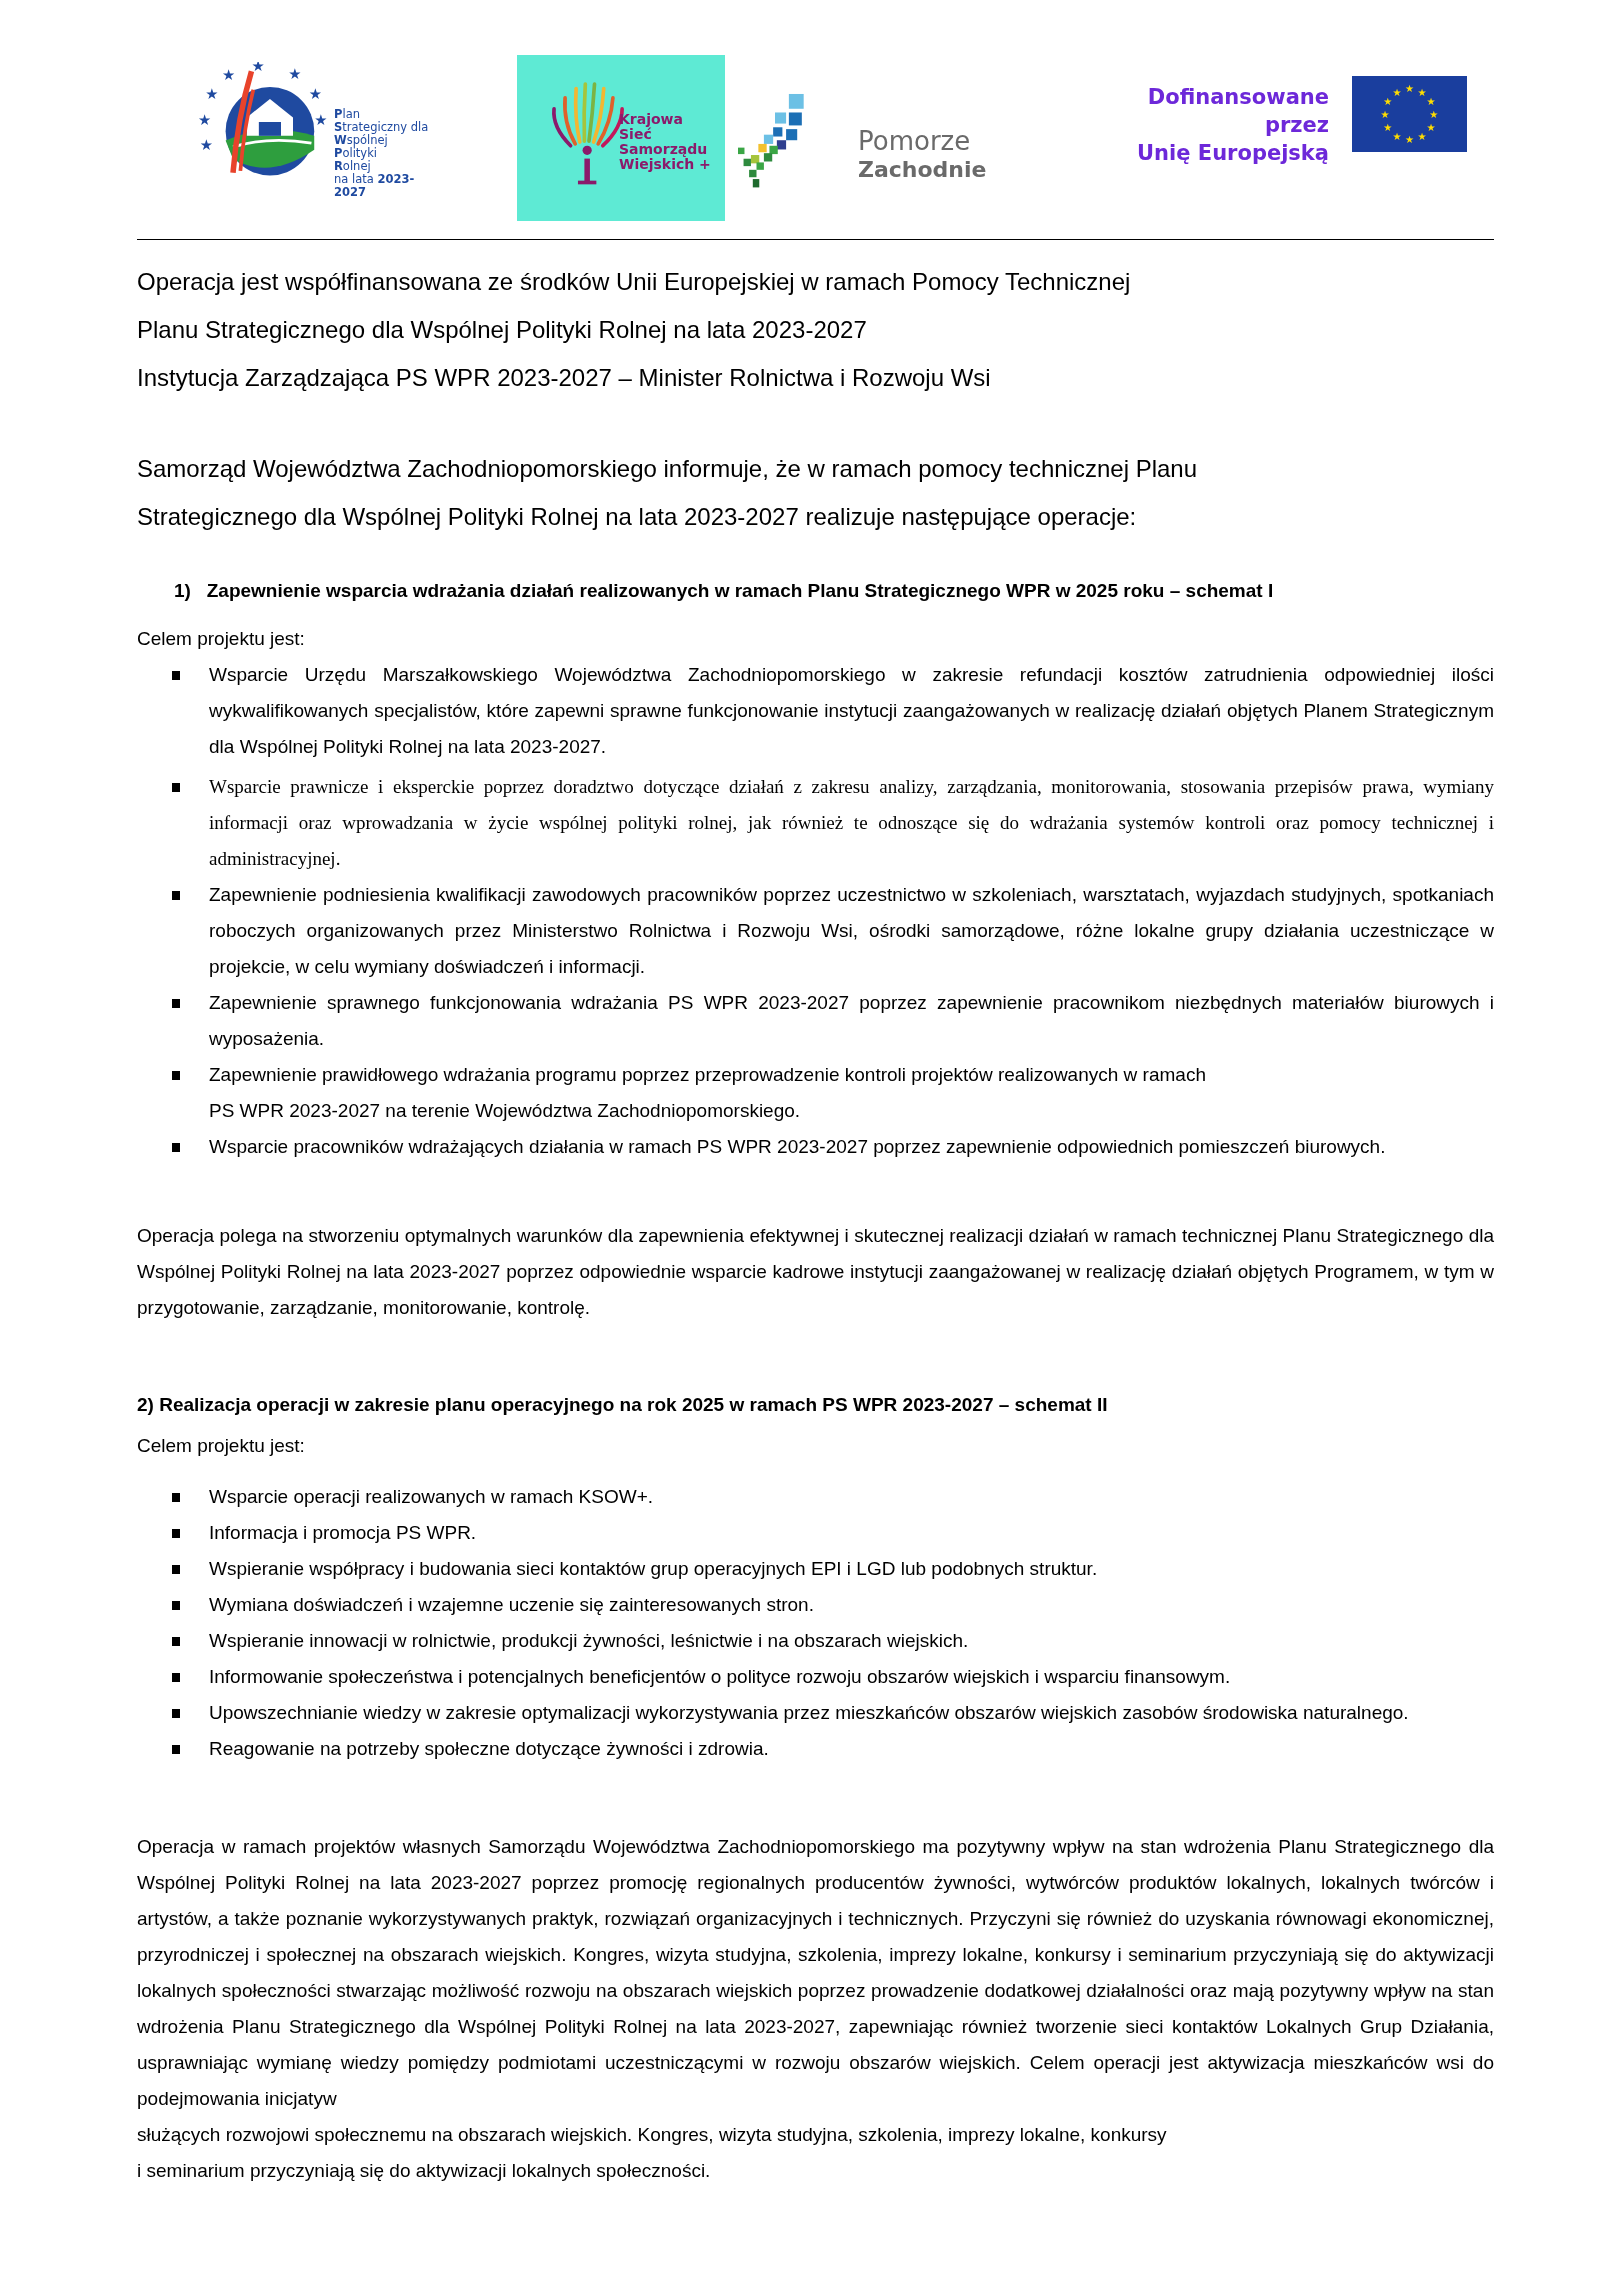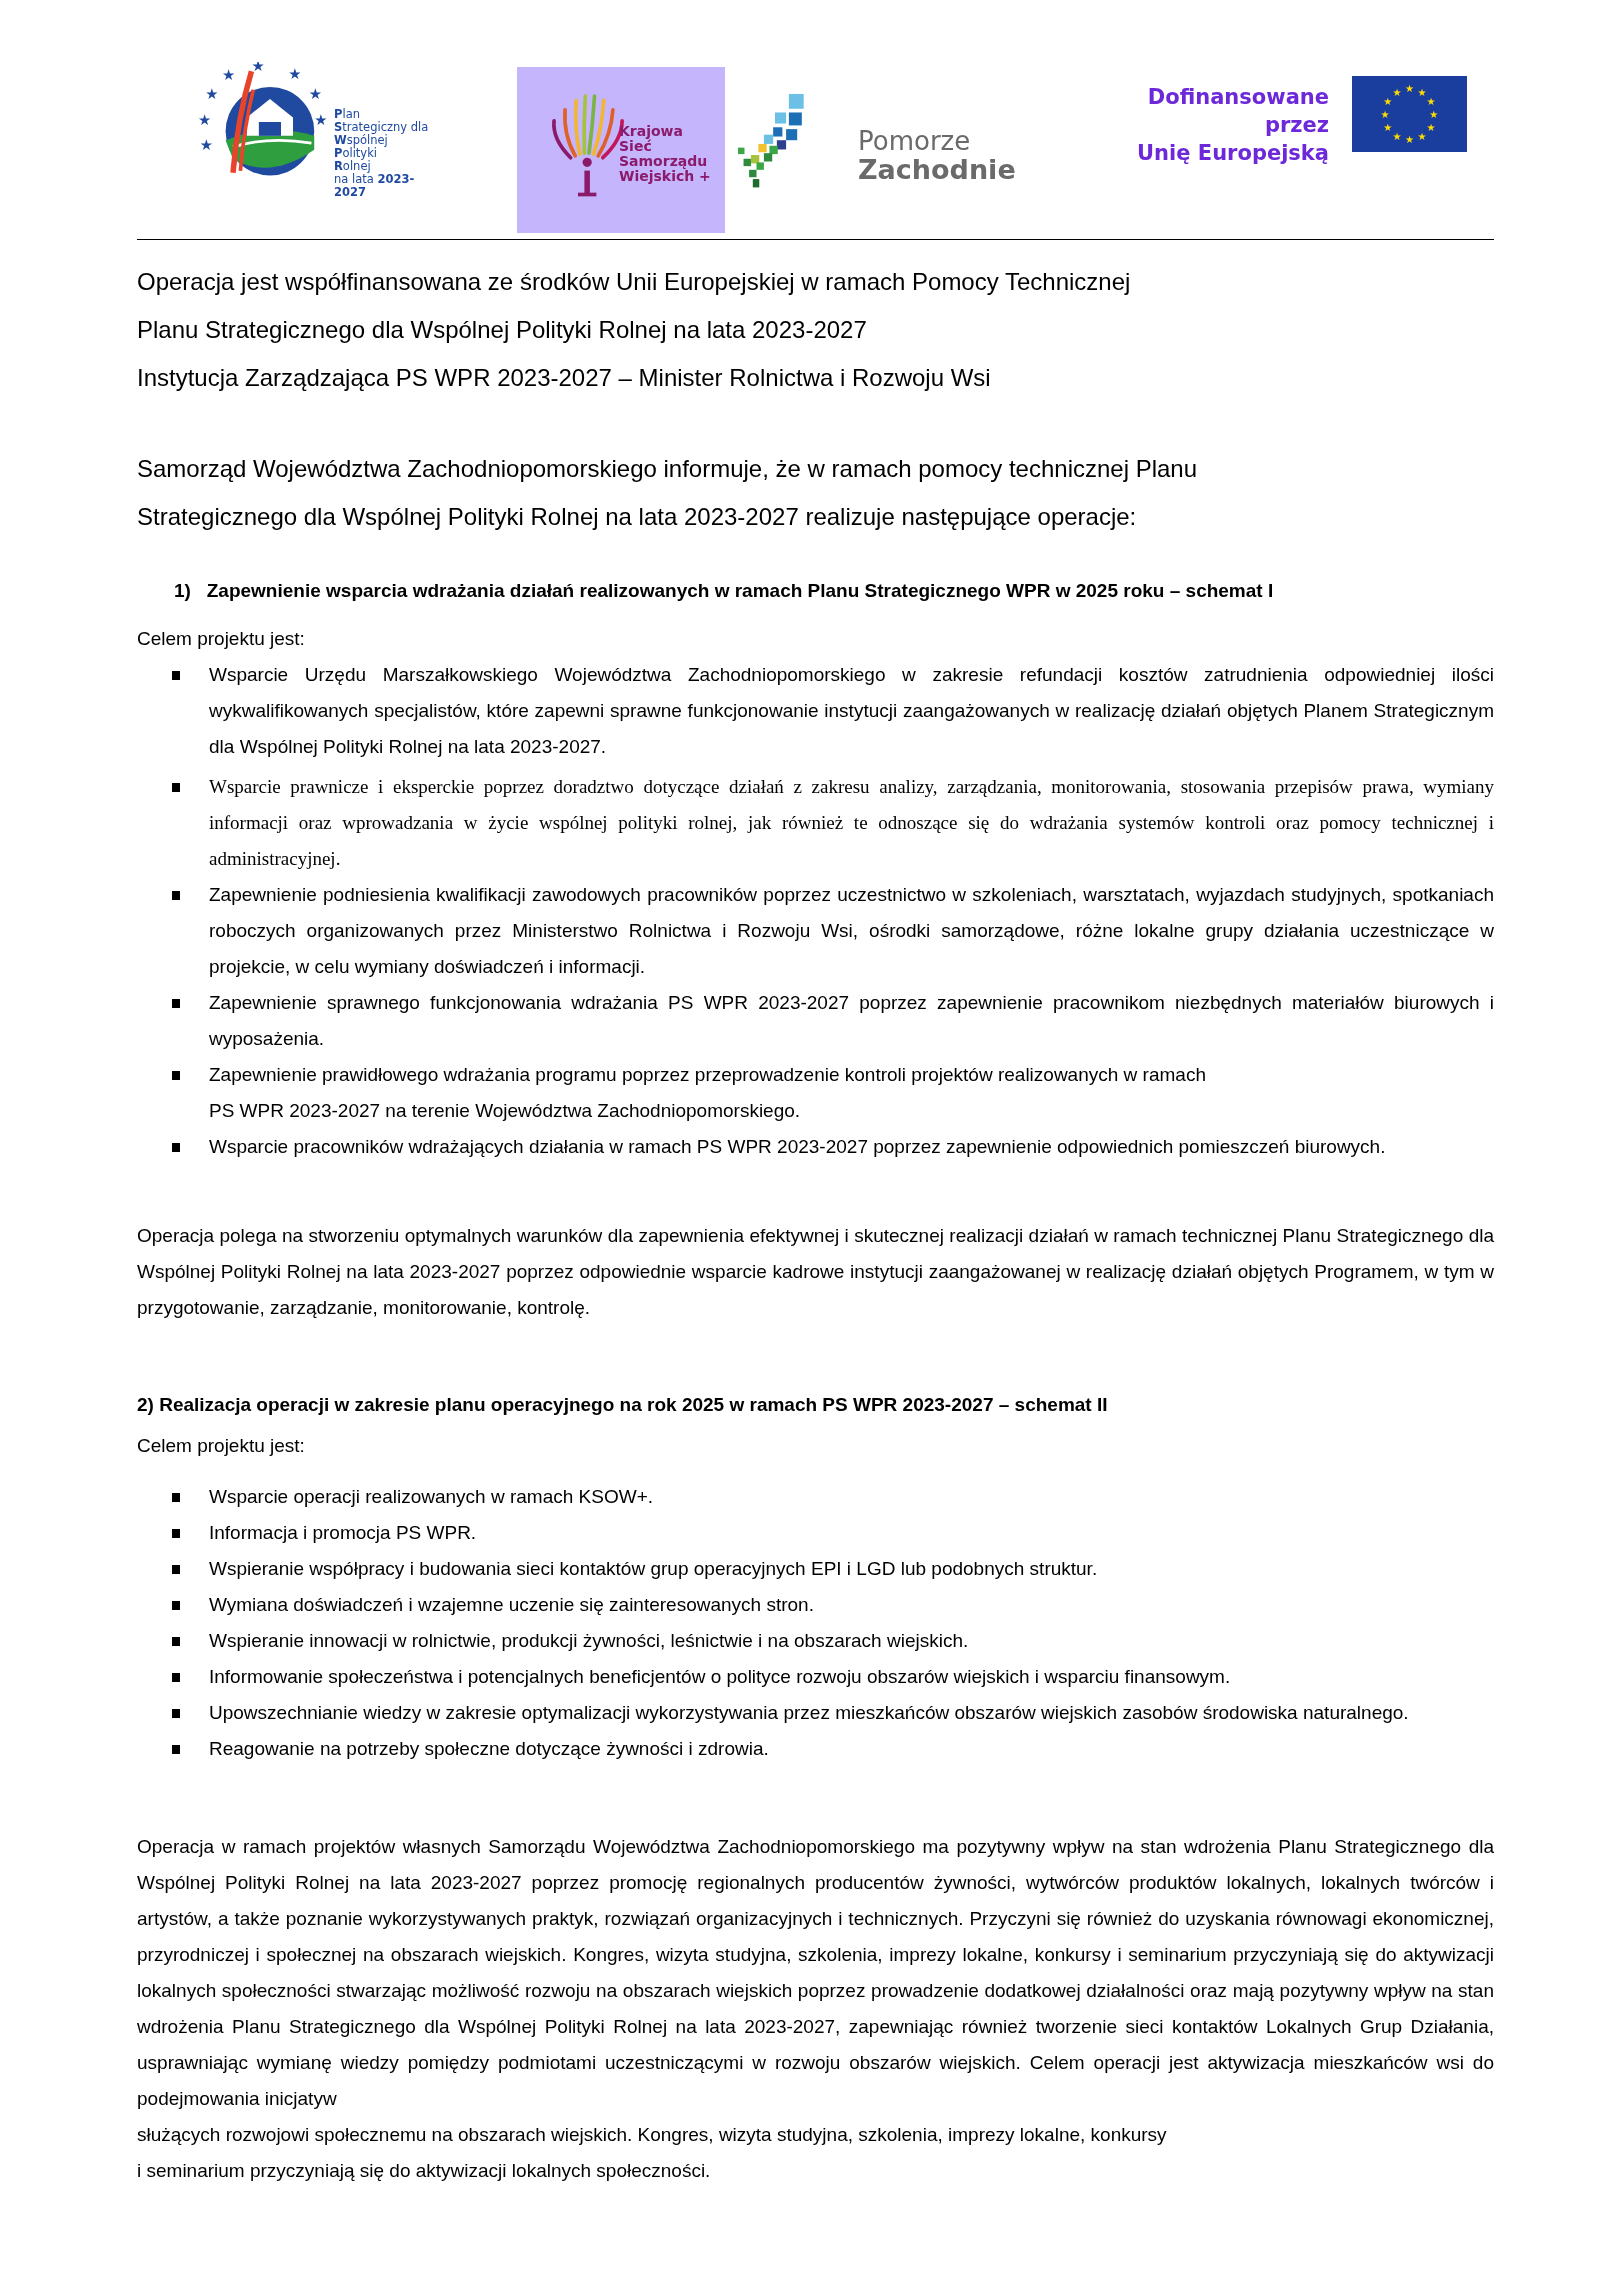--- a/index.html
+++ b/index.html
@@ -2,25 +2,25 @@
 <html style="font-size:14.8px"><head>
 <meta charset="utf-8">
 <style>
   html, body { margin: 0; padding: 0; background: #ffffff; }
   body { width: 1620px; height: 2290px; position: relative; overflow: hidden;
          font-family: "Liberation Sans", sans-serif; color: #000; }
   .logos { position: absolute; top: 55px; left: 0; width: 1620px; height: 175px; }
   .logo { position: absolute; }
   .psp-text { position: absolute; left: 138px; top: 46px; font-size: 11.5px; line-height: 13px; color: #1f4aa0; font-family: "DejaVu Sans", sans-serif; }
   .psp-text b { font-weight: 700; }
-  .ksow-box { position: absolute; left: 517px; top: 12px; width: 208px; height: 166px; background: #c4b5fd; }
+  .ksow-box { position: absolute; left: 517px; top: 0; width: 208px; height: 166px; background: #5eead4; }
   .ksow-text { position: absolute; left: 102px; top: 57px; font-size: 14px; line-height: 15px; color: #8b1a6b; font-weight: 700; font-family: "DejaVu Sans", sans-serif; }
   .pz-text { position: absolute; left: 120px; top: 35px; color: #6a6a6a; font-family: "DejaVu Sans", sans-serif; }
   .pz-t1 { font-size: 26px; line-height: 28px; font-weight: 400; }
-  .pz-t2 { font-size: 27px; line-height: 29.5px; font-weight: 700; }
+  .pz-t2 { font-size: 22px; line-height: 29.5px; font-weight: 700; }
   .eu-text { position: absolute; left: 0; top: 28px; font-size: 21px; line-height: 28px; font-weight: 700; color: #6d28d9; text-align: right; width: 235px; font-family: "DejaVu Sans", sans-serif; }
   .eu-flag { position: absolute; left: 258px; top: 21px; width: 115px; height: 76px; background: #1a3e9e; }
   .rule { position: absolute; top: 239px; left: 137px; width: 1357px; height: 0; border-top: 1.8px solid #000; }
   .center-block { position: absolute; left: 137px; width: 1357px; font-size: 24px; line-height: 48px; }
   .head1 { top: 258px; }
   .head2 { top: 445px; }
   .section-title { position: absolute; left: 137px; font-size: 19px; font-weight: 700; }
   .s1-title { top: 580px; left: 174px; }
   .s2-title { top: 1394px; }
   .lead { position: absolute; left: 137px; font-size: 19px; }

